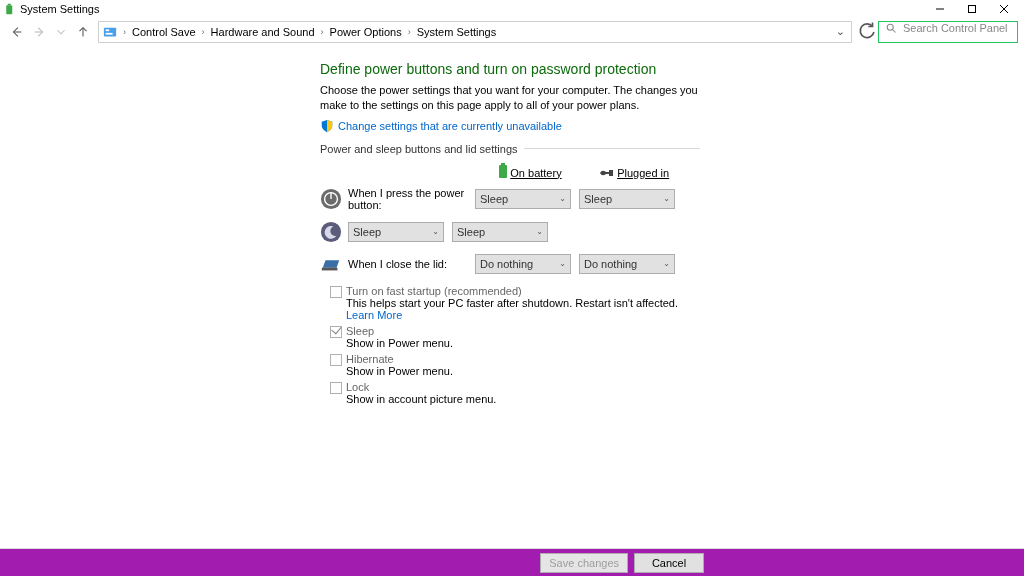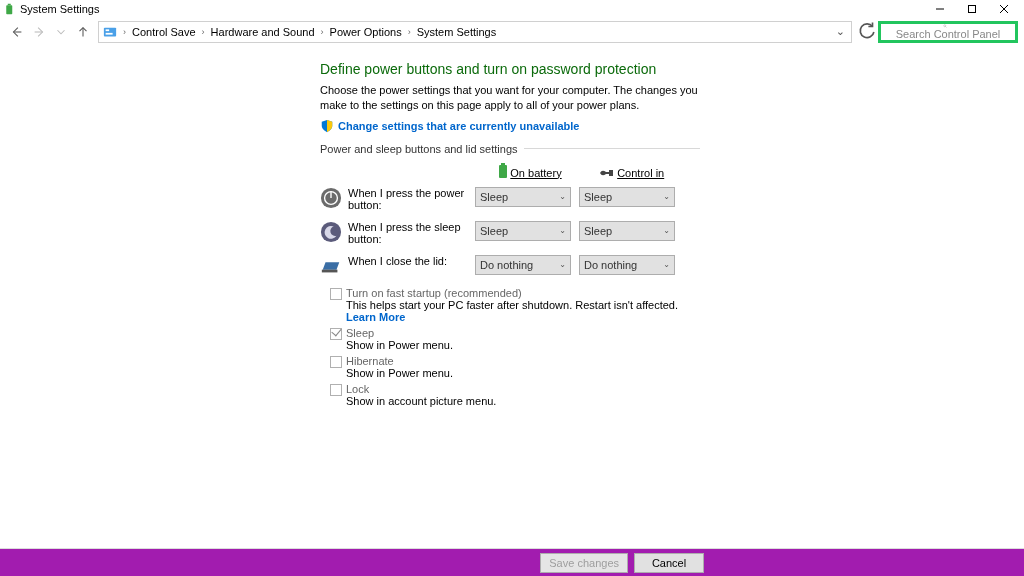--- a/index.html
+++ b/index.html
@@ -20,44 +20,44 @@
   .navbtn svg { width: 14px; height: 14px; stroke: #555; fill: none; stroke-width: 1.2; }
 
   .breadcrumbs { flex: 1; border: 1px solid #d0d0d0; height: 22px; display: flex; align-items: center; padding: 0 2px; margin: 0 4px; font-size: 11px; }
   .breadcrumbs .bicon { width: 14px; height: 14px; margin: 0 2px; }
   .breadcrumbs .sep { color: #666; padding: 0 4px; font-size: 9px; }
   .breadcrumbs .crumb { padding: 0 2px; cursor: default; }
   .breadcrumbs .right { margin-left: auto; display: flex; align-items: center; }
   .breadcrumbs .dd { padding: 0 4px; color: #555; }
   .refresh { width: 22px; height: 22px; display: flex; align-items: center; justify-content: center; }
 
-  .searchbox { width: 140px; border: 3px solid #22c55e; height: 22px; display: flex; align-items: center; padding: 0 6px; color: #888; flex-direction: column; }
+  .searchbox { width: 140px; border: 1px solid #22c55e; height: 22px; display: flex; align-items: flex-start; padding: 0 6px; color: #888; }
   .searchbox .sicon { width: 12px; height: 12px; margin-right: 6px; }
 
   
   .content { display: flex; height: calc(576px - 17px - 28px - 28px); overflow: auto; }
   .main { margin-left: 320px; width: 380px; padding-top: 16px; }
 
   .heading { color: #0B6A0B; font-size: 14px; margin-bottom: 6px; }
   .desc { font-size: 11px; color: #000; line-height: 1.35; margin-bottom: 6px; }
   .shieldline { display: flex; align-items: center; gap: 4px; margin-bottom: 10px; }
   .shieldline .shield { width: 14px; height: 14px; }
-  .link { color: #0066CC; cursor: pointer; font-weight: bold; }
+  .link { color: #0066CC; cursor: pointer; }
 
   .section-label { font-size: 11px; color: #333; }
   .hr { border: none; border-top: 1px solid #d8d8d8; margin-left: 6px; flex: 1; }
   .section-row { display: flex; align-items: center; margin-bottom: 8px; margin-top: 2px; }
 
   .colheads { display: flex; margin-bottom: 8px; }
   .colheads .lblcol { width: 155px; }
   .colheads .iconcol { width: 104px; display: flex; align-items: flex-end; gap: 2px; text-decoration: underline; }
   .colheads .iconcol .bat { width: 10px; height: 16px; }
   .colheads .iconcol .plug { width: 16px; height: 12px; }
 
-  .settingrow { display: flex; margin-bottom: 10px; }
+  .settingrow { display: flex; align-items: center; margin-bottom: 10px; }
   .settingrow .rowicon { width: 22px; height: 22px; margin-right: 6px; }
   .settingrow .rowlabel { width: 127px; }
   .combo { width: 96px; height: 20px; border: 1px solid #adadad; background: #e1e1e1; display: flex; align-items: center; padding: 0 4px; position: relative; margin-right: 8px; font-size: 11px; color: #333;}
   .combo .cv { flex: 1; }
   .combo .carrow { font-size: 8px; color: #555; }
 
   .shutdown { margin-top: 8px; }
   .checkrow { display: flex; margin-bottom: 2px; padding-left: 10px; }
   .checkrow .cb { width: 12px; height: 12px; border: 1px solid #b0b0b0; margin-right: 4px; margin-top: 1px; flex-shrink: 0; position: relative; }
   .checkrow .cb.checked::after { content: ""; position: absolute; left: 1px; top: -1px; width: 8px; height: 5px; border-left: 1.5px solid #888; border-bottom: 1.5px solid #888; transform: rotate(-50deg); }
@@ -180,21 +180,21 @@
         <svg class="bat" viewBox="0 0 10 16">
             <rect x="1" y="2" width="8" height="13" rx="1" fill="#3fa847"></rect>
             <rect x="3" y="0" width="4" height="2" fill="#3fa847"></rect>
           </svg>
         <span>On battery</span>
       </div>
       <div class="iconcol">
         <svg class="plug" viewBox="0 0 16 12">
             <path d="M1 6 Q3 2 7 5 L10 5 L10 3 L14 3 L14 9 L10 9 L10 7 L7 7 Q3 10 1 6 Z" fill="#444"></path>
           </svg>
-        <span>Control in</span>
+        <span>Plugged in</span>
       </div>
     </div>
 
     <div class="settingrow">
       <svg class="rowicon" viewBox="0 0 24 24">
           <circle cx="12" cy="12" r="11" fill="#6b6b6b"></circle>
           <circle cx="12" cy="12" r="7" fill="none" stroke="#fff" stroke-width="1.5"></circle>
           <line x1="12" y1="5" x2="12" y2="12" stroke="#fff" stroke-width="1.5"></line>
         </svg>
       <span class="rowlabel">When I press the power button:</span>
@@ -206,21 +206,20 @@
           <span class="cv">Sleep</span>
           <span class="carrow">⌄</span>
         </div>
     </div>
 
     <div class="settingrow">
       <svg class="rowicon" viewBox="0 0 24 24">
           <circle cx="12" cy="12" r="11" fill="#5b5b7b"></circle>
           <path d="M15 6 A7 7 0 1 0 18 16 A5 5 0 0 1 15 6 Z" fill="#d8d8e8"></path>
         </svg>
-      <span class="rowlabel">When I press the sleep button:</span>
       <div class="combo">
           <span class="cv">Sleep</span>
           <span class="carrow">⌄</span>
         </div>
       <div class="combo">
           <span class="cv">Sleep</span>
           <span class="carrow">⌄</span>
         </div>
     </div>
 

